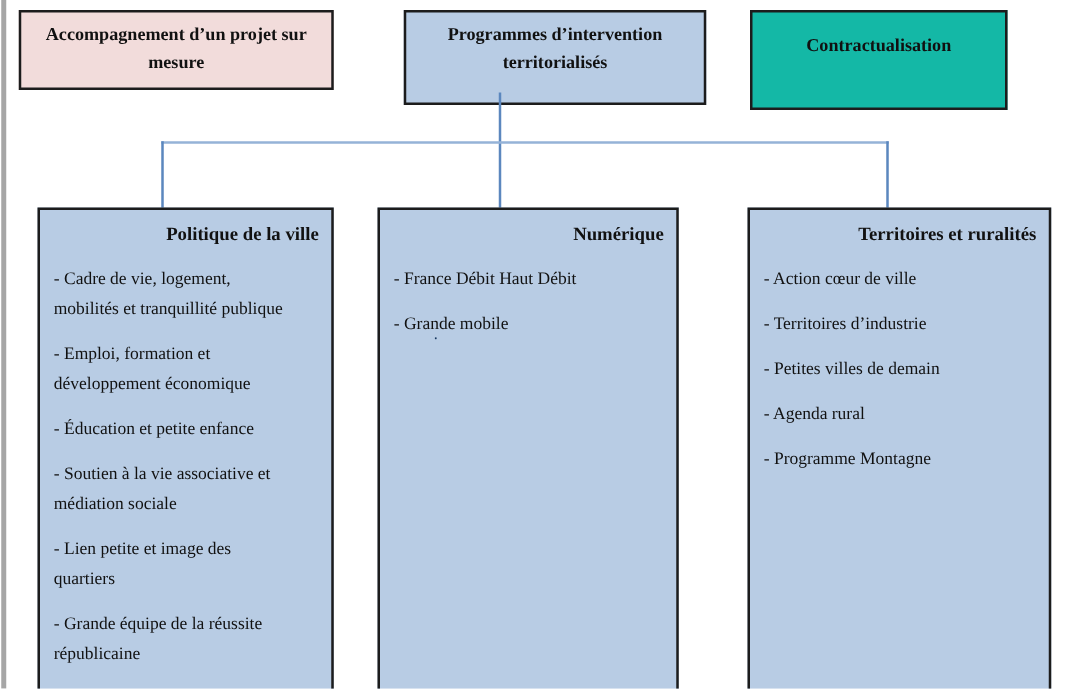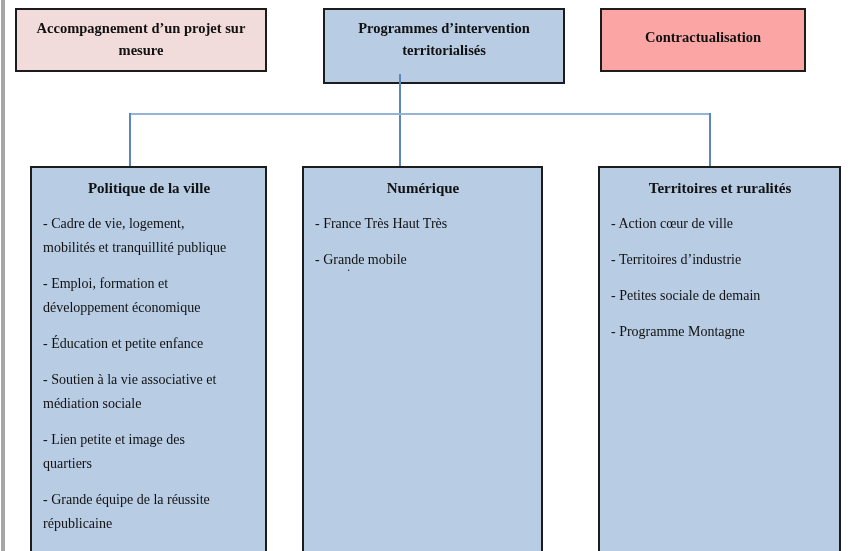--- a/index.html
+++ b/index.html
@@ -34,21 +34,21 @@
     text-align: center;
     font-weight: bold;
     font-size: 14.5px;
     line-height: 22px;
     color: #111111;
     white-space: pre-line;
     padding-top: 7px;
   }
   .box-accompagnement { left: 15px;  top: 8px; width: 252px; height: 64px; background: #f2dcdb; }
   .box-programmes     { left: 323px; top: 8px; width: 242px; height: 76px; background: #b8cce4; }
-  .box-contractualisation { left: 600px; top: 8px; width: 206px; height: 64px; background: #fca5a5; padding-top: 16px; }
+  .box-contractualisation { left: 600px; top: 8px; width: 206px; height: 80px; background: #14b8a6; padding-top: 16px; }
 
   
   .line { position: absolute; }
   .v-line { width: 2px; background: #5b87be; }
   .h-line { height: 2px; background: #95b3d7; }
   .conn-main-v  { left: 399px; top: 74px;  height: 93px; }
   .conn-h       { left: 129px; top: 113px; width: 582px; }
   .conn-left-v  { left: 129px; top: 113px; height: 55px; }
   .conn-right-v { left: 709px; top: 113px; height: 55px; }
 
@@ -61,21 +61,21 @@
     background: #b8cce4;
     color: #111111;
     padding: 8px 10px 0 11px;
     height: 420px;
   }
   .branch-politique  { left: 30px;  width: 237px; }
   .branch-numerique  { left: 302px; width: 241px; }
   .branch-territoires{ left: 598px; width: 243px; }
 
   .branch-title {
-    text-align: center;
+    text-align: right;
     font-weight: bold;
     font-size: 15px;
     line-height: 24px;
     margin: 0 0 12px 0;
   }
   .item {
     margin: 12px 0 11px 0;
     font-size: 14px;
     line-height: 24px;
     white-space: pre-line;
@@ -127,26 +127,27 @@
 médiation sociale</p>
     <p class="item">- Lien petite et image des
 quartiers</p>
     <p class="item">- Grande équipe de la réussite
 républicaine</p>
     <p class="item"><span>- Programme européen </span><span class="spellcheck-word">Urbact</span></p>
   </div>
 
   <div class="branch-box branch-numerique">
     <p class="branch-title">Numérique</p>
-    <p class="item">- France Très Haut Très</p>
+    <p class="item">- France Débit Haut Débit</p>
     <p class="item">- Grande mobile</p>
     <div class="stray-dot">.</div>
   </div>
 
   <div class="branch-box branch-territoires">
     <p class="branch-title">Territoires et ruralités</p>
     <p class="item">- Action cœur de ville</p>
     <p class="item">- Territoires d’industrie</p>
-    <p class="item">- Petites sociale  de demain</p>
+    <p class="item">- Petites villes  de demain</p>
+    <p class="item">- Agenda rural</p>
     <p class="item">- Programme Montagne</p>
   </div>
 
 </div>
 
 </body></html>

